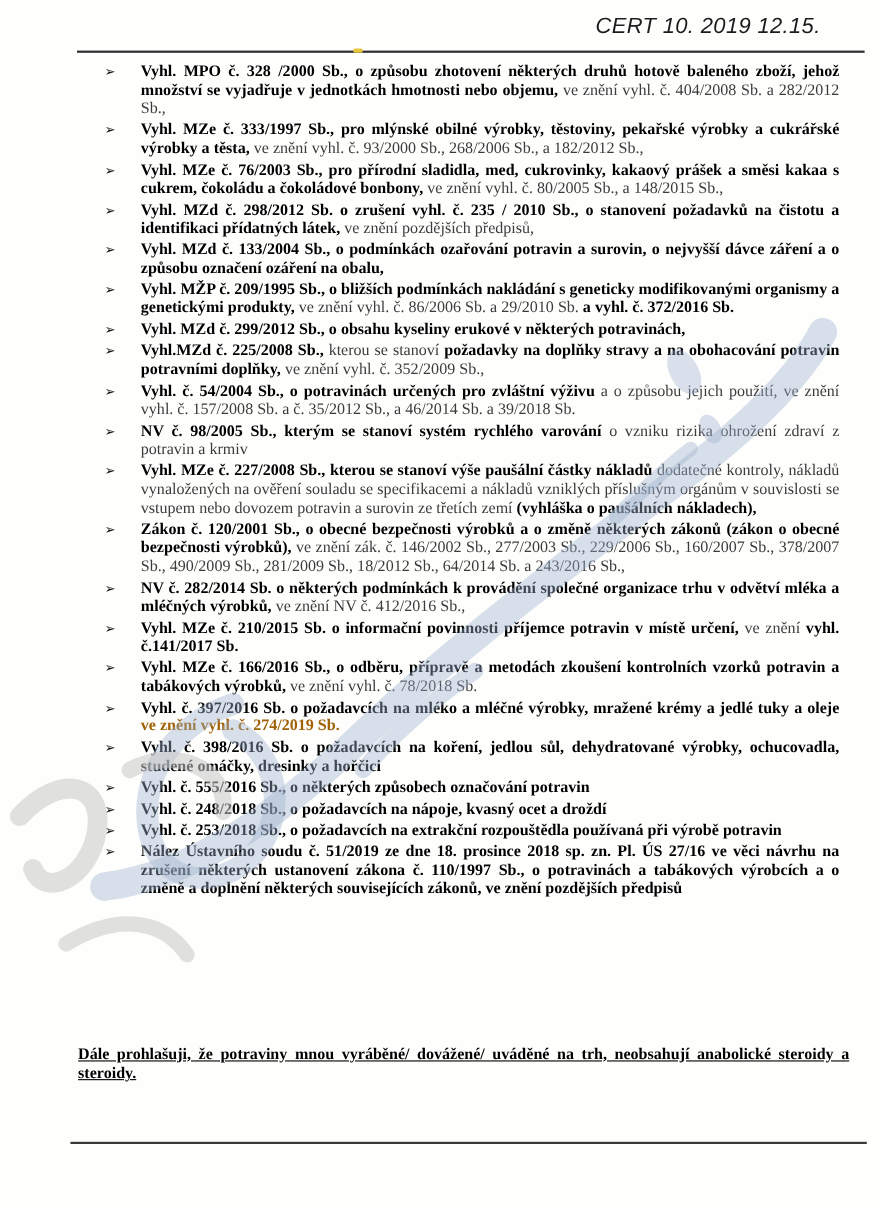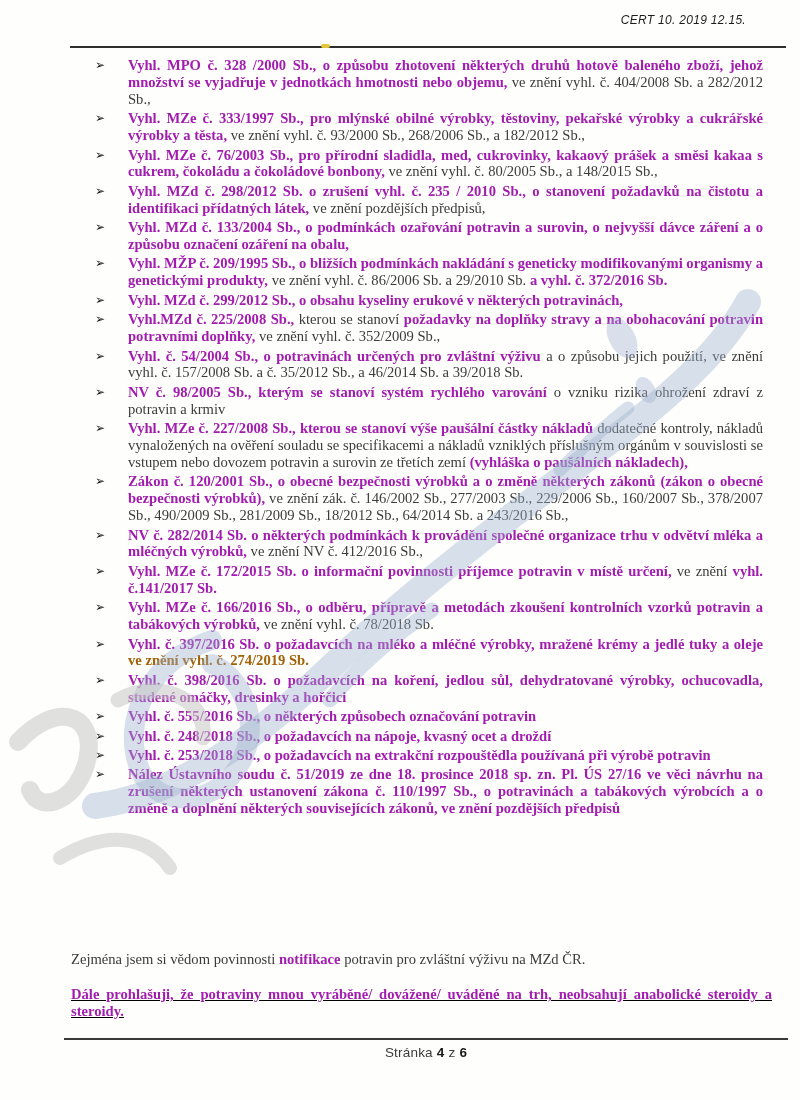--- a/index.html
+++ b/index.html
@@ -7,21 +7,21 @@
     position:relative;
     width:800px;height:1100px;
     background:#fefefdff;
     overflow:hidden;
     font-family:"Liberation Serif", serif;
     box-sizing:border-box;
   }
   .header-stamp{
     position:absolute; top:13px; right:54px;
     font-family:"Liberation Sans", sans-serif;
-    font-style:italic; font-size:12px; color:#1c1c1c;
+    font-style:italic; font-size:20px; color:#1c1c1c;
     letter-spacing:.3px;
   }
   .rule-top{position:absolute;left:70px;top:46px;width:716px;height:2px;background:#2e2e2e;}
   .speck{position:absolute;left:321px;top:44px;width:9px;height:4px;background:#e5c53c;border-radius:2px;}
   .rule-bottom{position:absolute;left:64px;top:1038px;width:724px;height:2px;background:#3a3a3a;}
   .reg-list{
     position:absolute;left:95px;top:57px;width:668px;
   }
   .item{display:flex;margin:0 0 2.5px 0;}
   .bullet{
@@ -33,21 +33,21 @@
     flex:1;text-align:justify;
     font-size:14.6px;line-height:16.9px;
     color:#2f2f2f;
   }
   .closing{
     position:absolute;left:71px;top:951px;width:701px;
     font-size:14.6px;line-height:17.2px;text-align:justify;
   }
   .closing .para1{margin:0 0 18px 0;}
   .closing .para2{margin:0;text-decoration:underline;}
-  .seg-bold{font-weight:700;color:#a21caf;}
+  .seg-bold{font-weight:700;color:#000000;}
   .seg-regular{font-weight:400;color:#3b3b3b;}
   .seg-bold-red{font-weight:700;color:#a16207;}
   .page-footer{
     position:absolute;left:64px;top:1045px;width:724px;
     text-align:center;
     font-family:"Liberation Sans", sans-serif;
     font-size:13.5px;color:#2f2f2f;letter-spacing:.2px;
   }
   .page-footer .seg-bold{color:#1a1a1a;}
   .watermark{position:absolute;left:0;top:0;pointer-events:none;}
@@ -110,21 +110,21 @@
       <div class="item">
         <span class="bullet">➢</span>
         <div class="itext"><span class="seg-bold">Zákon č. 120/2001 Sb., o obecné bezpečnosti výrobků a o změně některých zákonů (zákon o obecné bezpečnosti výrobků), </span><span class="seg-regular">ve znění zák. č. 146/2002 Sb., 277/2003 Sb., 229/2006 Sb., 160/2007 Sb., 378/2007 Sb., 490/2009 Sb., 281/2009 Sb., 18/2012 Sb., 64/2014 Sb. a 243/2016 Sb.,</span></div>
       </div>
       <div class="item">
         <span class="bullet">➢</span>
         <div class="itext"><span class="seg-bold">NV č. 282/2014 Sb. o některých podmínkách k provádění společné organizace trhu v odvětví mléka a mléčných výrobků, </span><span class="seg-regular">ve znění NV č. 412/2016 Sb.,</span></div>
       </div>
       <div class="item">
         <span class="bullet">➢</span>
-        <div class="itext"><span class="seg-bold">Vyhl. MZe č. 172/2015 Sb. o informační povinnosti příjemce potravin v místě určení, </span><span class="seg-regular">ve znění </span><span class="seg-bold">vyhl. č.141/2017 Sb.</span></div>
+        <div class="itext"><span class="seg-bold">Vyhl. MZe č. 210/2015 Sb. o informační povinnosti příjemce potravin v místě určení, </span><span class="seg-regular">ve znění </span><span class="seg-bold">vyhl. č.141/2017 Sb.</span></div>
       </div>
       <div class="item">
         <span class="bullet">➢</span>
         <div class="itext"><span class="seg-bold">Vyhl. MZe č. 166/2016 Sb., o odběru, přípravě a metodách zkoušení kontrolních vzorků potravin a tabákových výrobků, </span><span class="seg-regular">ve znění vyhl. č. 78/2018 Sb.</span></div>
       </div>
       <div class="item">
         <span class="bullet">➢</span>
         <div class="itext"><span class="seg-bold">Vyhl. č. 397/2016 Sb. o požadavcích na mléko a mléčné výrobky, mražené krémy a jedlé tuky a oleje </span><span class="seg-bold-red">ve znění vyhl. č. 274/2019 Sb.</span></div>
       </div>
       <div class="item">
@@ -143,26 +143,24 @@
         <span class="bullet">➢</span>
         <div class="itext"><span class="seg-bold">Vyhl. č. 253/2018 Sb., o požadavcích na extrakční rozpouštědla používaná při výrobě potravin</span></div>
       </div>
       <div class="item">
         <span class="bullet">➢</span>
         <div class="itext"><span class="seg-bold">Nález Ústavního soudu č. 51/2019 ze dne 18. prosince 2018 sp. zn. Pl. ÚS 27/16 ve věci návrhu na zrušení některých ustanovení zákona č. 110/1997 Sb., o potravinách a tabákových výrobcích a o změně a doplnění některých souvisejících zákonů, ve znění pozdějších předpisů</span></div>
       </div>
     </div>
 
   <div class="closing">
-    <p class="para1"><span class="seg-regular">Zejména jsem si vědom povinnosti </span><span class="seg-bold">notifikace</span><span class="seg-regular"> potravin pro zvláštní výživu na MZd ČR.</span></p>
     <p class="para2"><span class="seg-bold">Dále prohlašuji, že potraviny mnou vyráběné/ dovážené/ uváděné na trh, neobsahují anabolické steroidy a steroidy.</span></p>
   </div>
 
   <div class="rule-bottom"></div>
-  <div class="page-footer"><span class="seg-regular">Stránka </span><span class="seg-bold">4</span><span class="seg-regular"> z </span><span class="seg-bold">6</span></div>
 
   <svg class="watermark" width="800" height="1100" viewBox="0 0 800 1100">
     <g fill="none" stroke="#9db1cd" stroke-opacity="0.40" stroke-linecap="round">
       <path stroke-width="26" d="M 95 806 C 180 795 260 735 330 668 C 420 582 540 495 625 430 C 680 388 725 345 748 302"></path>
       <path stroke-width="20" d="M 212 640 C 150 660 120 720 140 770 C 158 812 220 806 242 760 C 262 718 240 676 212 664"></path>
       <path stroke-width="15" d="M 330 700 C 362 662 402 630 432 610"></path>
       <path stroke-width="13" d="M 560 470 C 590 440 612 420 628 408"></path>
     </g>
     <g fill="#9db1cd" fill-opacity="0.38">
       <ellipse cx="622" cy="338" rx="13" ry="22" transform="rotate(-28 622 338)"></ellipse>

